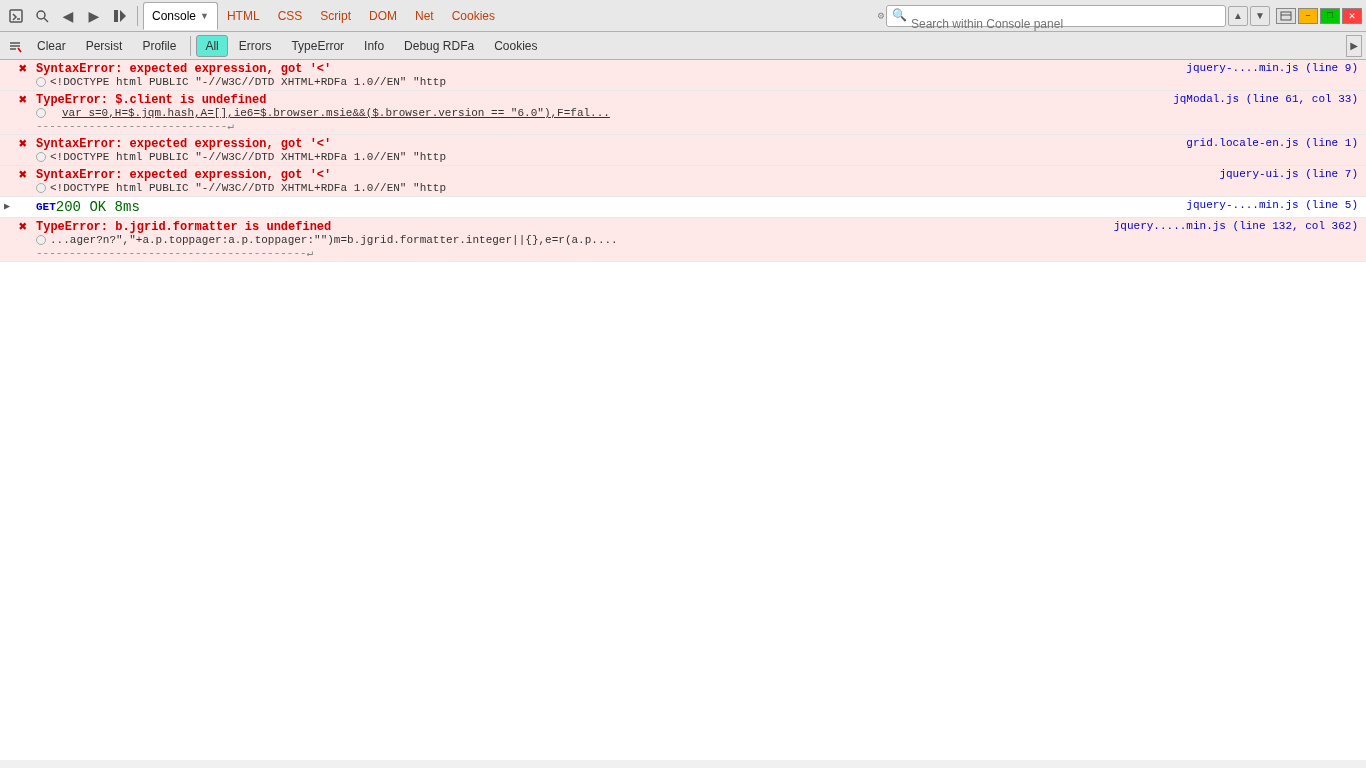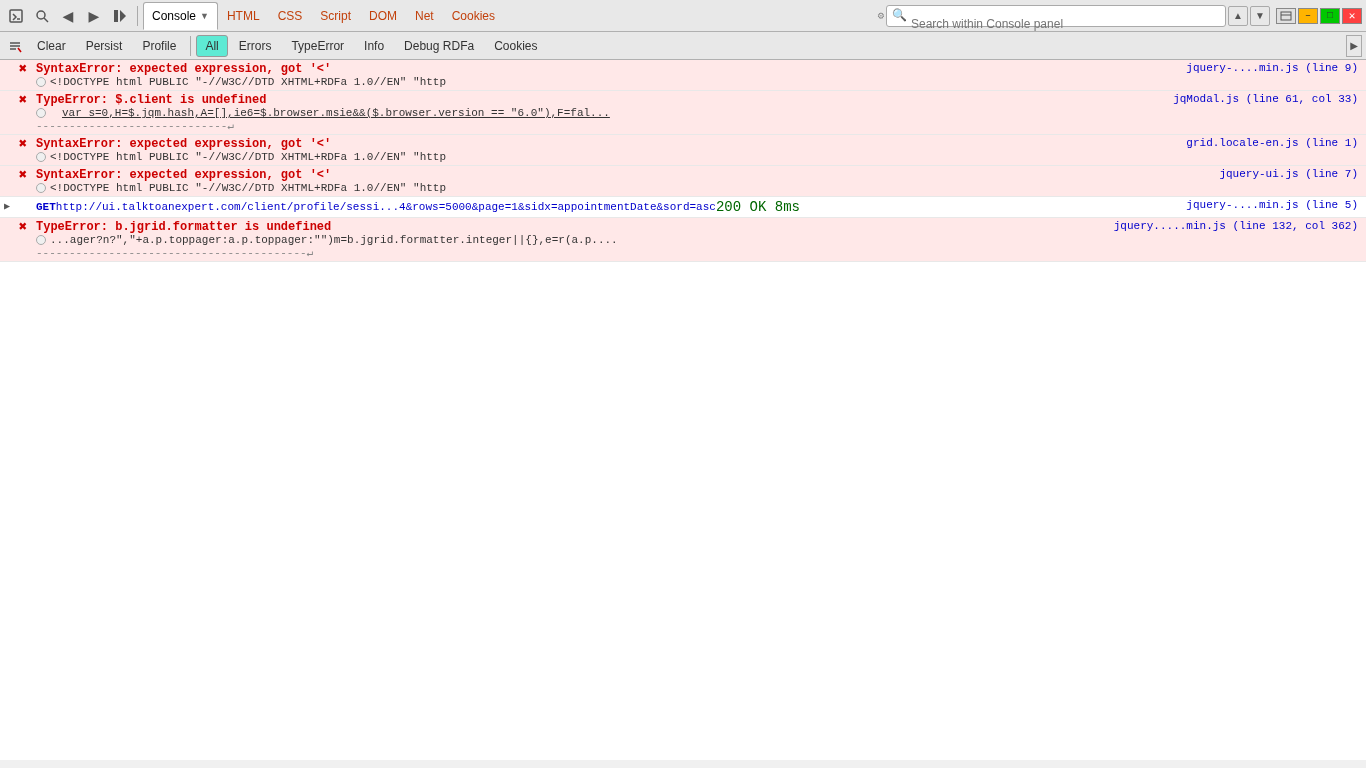--- a/index.html
+++ b/index.html
@@ -512,21 +512,20 @@
     <div class="row-file">jquery-ui.js (line 7)</div>
   </div>
 
   <div class="console-row row-get">
     <div class="expand-btn">
       <span style="color:#555;font-size:10px;">▶</span>
     </div>
     <div class="row-icon"></div>
     <div class="get-row-content">
       <span class="get-method">GET</span>
-      <span class="get-url">http://ui.talktoanexpert.com/client/profile/sessi...4&amp;rows=5000&amp;page=1&amp;sidx=appointmentDate&amp;sord=asc</span>
       <span class="get-status">200 OK 8ms</span>
     </div>
     <div class="row-file">jquery-....min.js (line 5)</div>
   </div>
 
   <div class="console-row row-error">
     <div class="expand-btn"></div>
     <div class="row-icon">
       <span class="error-icon">✖</span>
     </div>

